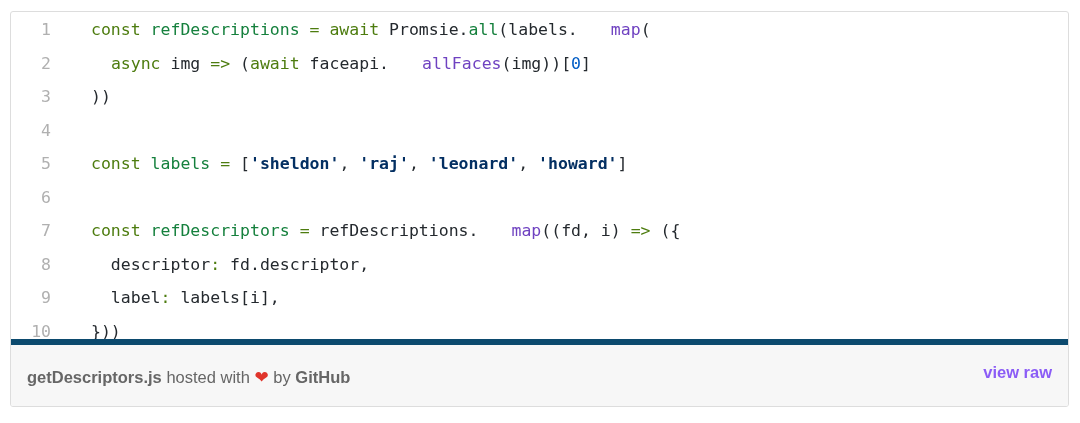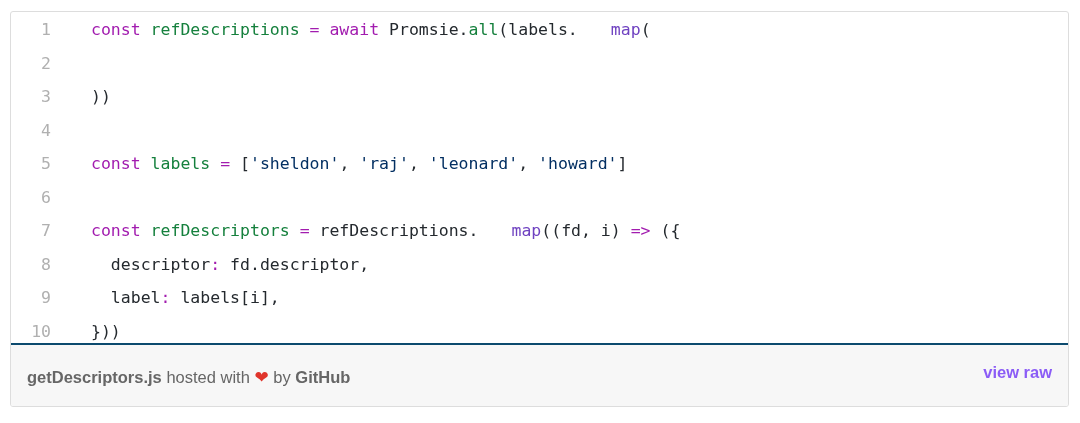--- a/index.html
+++ b/index.html
@@ -6,42 +6,42 @@
   body { width: 1080px; height: 423px; position: relative; overflow: hidden; }
   .gist {
     position: absolute; left: 10px; top: 11px; width: 1059px; height: 396px;
     border: 1px solid #dddddd; border-radius: 3px; box-sizing: border-box;
     background: #fff; overflow: hidden;
   }
   .code { padding-top: 1px; }
   .line { display: flex; height: 33.5px; align-items: center; font-family: "DejaVu Sans Mono", monospace; font-size: 16.5px; color: #24292e; white-space: pre; }
   .ln { width: 40px; text-align: right; color: #b0b0b0; flex: 0 0 40px; }
   .src { padding-left: 40px; }
-  .k { color: #a21caf; }
+  .k { color: #4d7c0f; }
   .v { color: #15803d; }
   .f { color: #6f42c1; margin-left: 33px; }
-  .s { color: #032f62; }
+  .s { color: #032f62; font-weight: bold; }
   .n { color: #005cc5; }
   .meta {
     position: absolute; left: 0; right: 0; bottom: 0; height: 61px;
-    background: #f7f7f7; border-top: 2px solid #0c4a6e;
+    background: #f7f7f7; border-top: 6px solid #0c4a6e;
     font-family: "Liberation Sans", sans-serif; font-size: 16.5px; color: #666;
   }
   .meta-left { position: absolute; left: 16px; top: 22px; }
   .meta-left b { color: #666; font-weight: bold; }
   .heart { color: #e0352b; font-size: 17px; }
   .meta-right { position: absolute; right: 16px; top: 18px; font-weight: bold; color: #8b5cf6; text-decoration: none; }
 </style>
 </head>
 <body>
 
 <div class="gist">
   <div class="code" id="code">
       <div class="line"><span class="ln">1</span><span class="src"><span class="k">const</span><span> </span><span class="v">refDescriptions</span><span> </span><span class="k">=</span><span> </span><span class="k">await</span><span> Promsie.</span><span class="v">all</span><span>(labels.</span><span class="f">map</span><span>(</span></span></div>
-      <div class="line"><span class="ln">2</span></div>
+      <div class="line"><span class="ln">2</span><span class="src"><span>  </span><span class="k">async</span><span> img </span><span class="k">=&gt;</span><span> (</span><span class="k">await</span><span> faceapi.</span><span class="f">allFaces</span><span>(img))[</span><span class="n">0</span><span>]</span></span></div>
       <div class="line"><span class="ln">3</span><span class="src"><span>))</span></span></div>
       <div class="line"><span class="ln">4</span><span class="src"><span></span></span></div>
       <div class="line"><span class="ln">5</span><span class="src"><span class="k">const</span><span> </span><span class="v">labels</span><span> </span><span class="k">=</span><span> [</span><span class="s">'sheldon'</span><span>, </span><span class="s">'raj'</span><span>, </span><span class="s">'leonard'</span><span>, </span><span class="s">'howard'</span><span>]</span></span></div>
       <div class="line"><span class="ln">6</span><span class="src"><span></span></span></div>
       <div class="line"><span class="ln">7</span><span class="src"><span class="k">const</span><span> </span><span class="v">refDescriptors</span><span> </span><span class="k">=</span><span> refDescriptions.</span><span class="f">map</span><span>((fd, i) </span><span class="k">=&gt;</span><span> ({</span></span></div>
       <div class="line"><span class="ln">8</span><span class="src"><span>  descriptor</span><span class="k">:</span><span> fd.descriptor,</span></span></div>
       <div class="line"><span class="ln">9</span><span class="src"><span>  label</span><span class="k">:</span><span> labels[i],</span></span></div>
       <div class="line"><span class="ln">10</span><span class="src"><span>}))</span></span></div>
     </div>
   <div class="meta">

